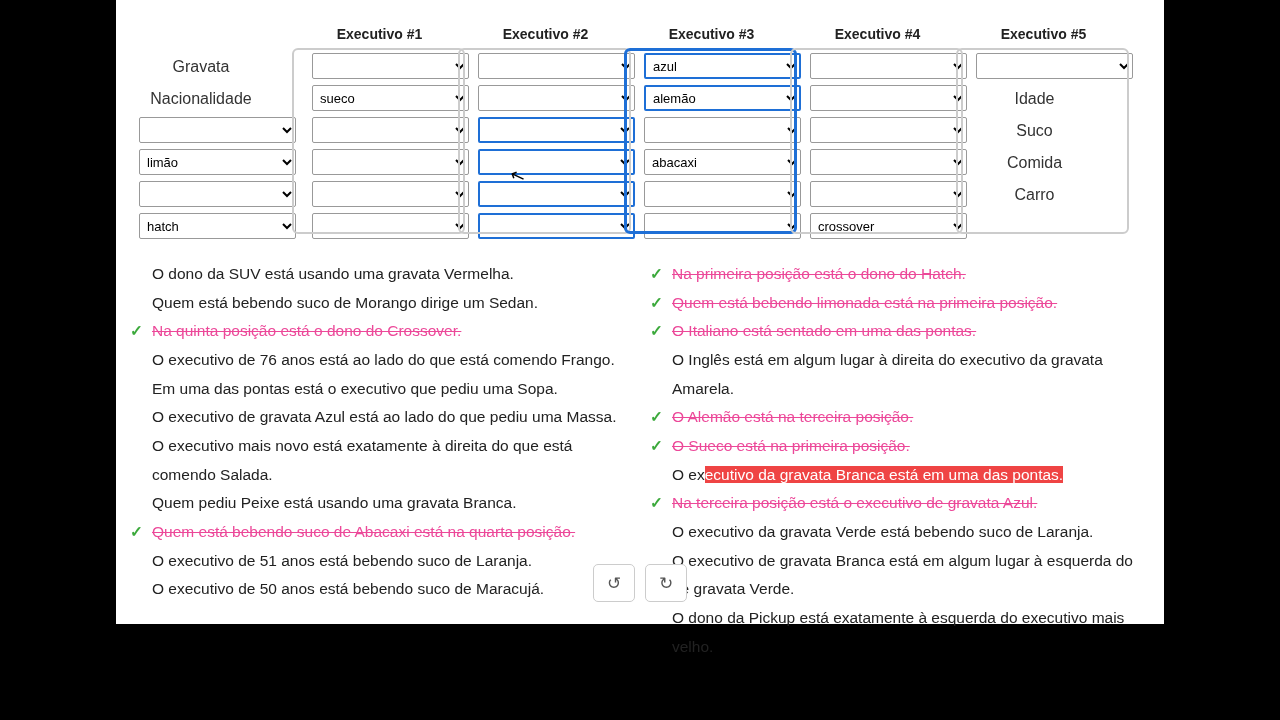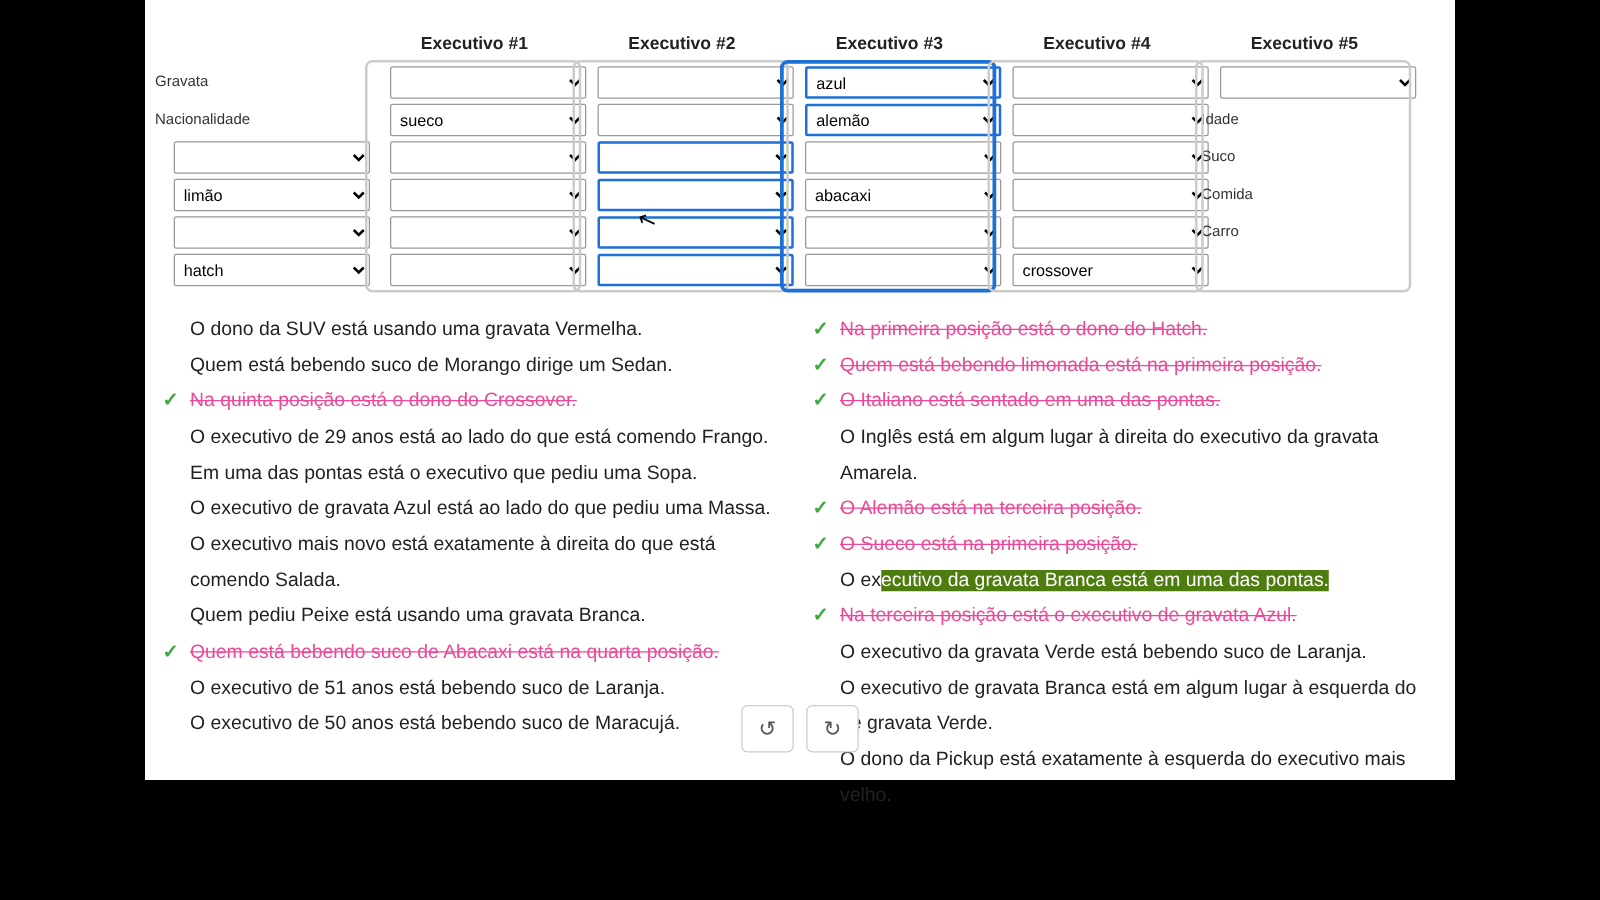--- a/index.html
+++ b/index.html
@@ -1,26 +1,26 @@
 <!DOCTYPE html>
 <html><head>
 <meta charset="utf-8">
 <style>
 *{box-sizing:border-box;margin:0;padding:0}
 body{font-family:Arial,sans-serif;background:#000;width:1280px;height:720px;overflow:hidden}
 .page{background:#fff;width:1048px;height:624px;margin:0 auto;padding:18px 0 0 0;position:relative}
 .grid{display:grid;grid-template-columns:172px repeat(5,165px);gap:2px 1px;padding:0 8px}
 .hdr{text-align:center;font-weight:bold;font-size:14px;padding:8px 0;color:#222}
-.lbl{text-align:left;font-size:12px;color:#333;padding:6px 18px 6px 0}
+.lbl{text-align:center;font-size:16px;color:#333;padding:6px 18px 6px 0}
 .sel{width:157px;height:26px;font-size:13px;border:1px solid #999;background:#fff;border-radius:2px;padding:0 3px;margin:1px 15px}
 .clues{display:grid;grid-template-columns:1fr 1fr;gap:0 20px;padding:20px 14px 0 14px;font-size:15.5px;color:#222;line-height:1.85}
 .cl{position:relative;padding-left:22px}
 .cl.done{color:#ec4899;text-decoration:line-through}
 .cl.done::before{content:"✓";position:absolute;left:0;color:#3ba93b;font-weight:bold;text-decoration:none}
-.selhl{background:#4d7c0f;color:#fff}
+.selhl{background:#ef4444;color:#fff}
 .ctrls{position:absolute;bottom:22px;left:50%;transform:translateX(-50%);display:flex;gap:10px}
 .btn{width:42px;height:38px;border:1px solid #ccc;border-radius:5px;background:#fff;font-size:17px;cursor:pointer;color:#555}
 .cursor{position:absolute;left:394px;top:165px;font-size:18px;pointer-events:none;color:#000;transform:rotate(-20deg)}
 </style>
 </head>
 <body>
 
 <div class="page">
   <div class="grid" id="grid">
       <div></div>
@@ -63,21 +63,21 @@
       <div><select class="sel"><option></option></select></div>
       <div><select class="sel" style="border: 2px solid rgb(30, 111, 214);"><option></option></select></div>
       <div><select class="sel"><option></option></select></div>
       <div><select class="sel"><option>crossover</option></select></div>
     </div>
   <div class="clues">
     <div id="cluesL">
         <div class="cl">O dono da SUV está usando uma gravata Vermelha.</div>
         <div class="cl">Quem está bebendo suco de Morango dirige um Sedan.</div>
         <div class="cl done">Na quinta posição está o dono do Crossover.</div>
-        <div class="cl">O executivo de 29 anos está ao lado do que está comendo Frango.</div>
+        <div class="cl">O executivo de 76 anos está ao lado do que está comendo Frango.</div>
         <div class="cl">Em uma das pontas está o executivo que pediu uma Sopa.</div>
         <div class="cl">O executivo de gravata Azul está ao lado do que pediu uma Massa.</div>
         <div class="cl">O executivo mais novo está exatamente à direita do que está comendo Salada.</div>
         <div class="cl">Quem pediu Peixe está usando uma gravata Branca.</div>
         <div class="cl done">Quem está bebendo suco de Abacaxi está na quarta posição.</div>
         <div class="cl">O executivo de 51 anos está bebendo suco de Laranja.</div>
         <div class="cl">O executivo de 50 anos está bebendo suco de Maracujá.</div>
       </div>
     <div id="cluesR">
         <div class="cl done">Na primeira posição está o dono do Hatch.</div>

